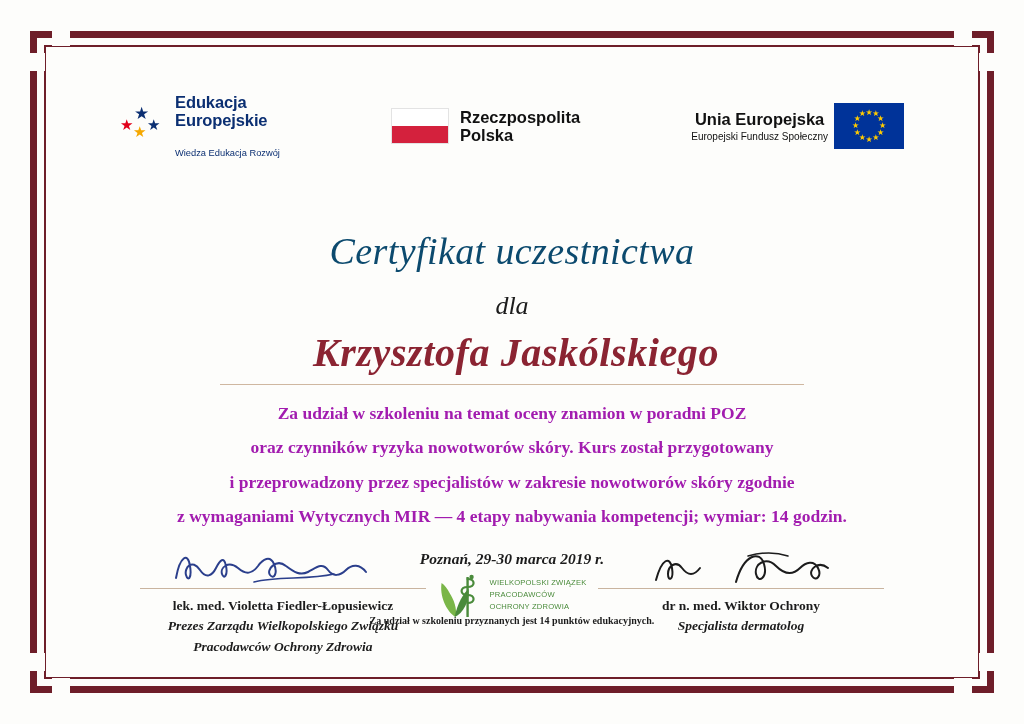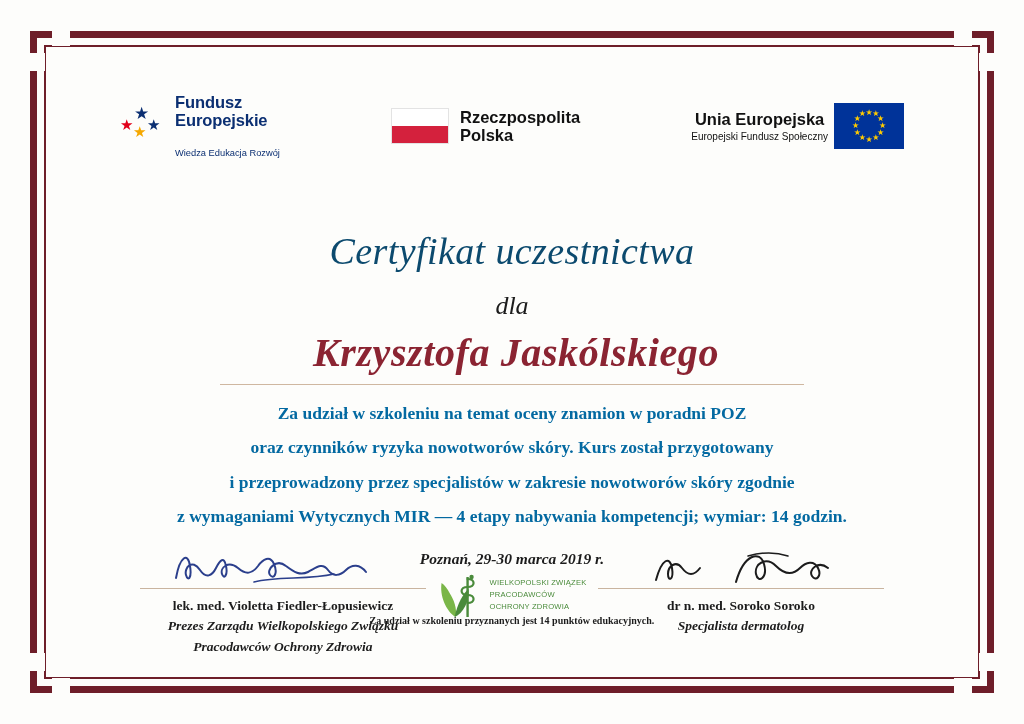--- a/index.html
+++ b/index.html
@@ -225,21 +225,21 @@
     position: absolute;
     top: 334px;
     left: 90px;
     right: 90px;
     text-align: center;
   }
   .body-line {
     font-family: "Liberation Serif", serif;
     font-weight: bold;
     font-size: 17.5px;
-    color: #0369a1;
+    color: #a21caf;
     line-height: 1.97;
     white-space: nowrap;
   }
 
   .place-date {
     position: absolute;
     top: 455px;
     left: 0; right: 0;
     text-align: center;
     font-family: "Liberation Serif", serif;
@@ -349,21 +349,21 @@
     <div class="logo-strip">
 
       <div class="logo-block">
         <div class="fe-mark">
           <span class="fe-star fe-s1">★</span>
           <span class="fe-star fe-s2">★</span>
           <span class="fe-star fe-s3">★</span>
           <span class="fe-star fe-s4">★</span>
         </div>
         <div class="fe-text">
-          <div class="fe-l1">Fundusz</div>
+          <div class="fe-l1">Edukacja</div>
           <div class="fe-l2">Europejskie</div>
           <div class="fe-l3">Wiedza Edukacja Rozwój</div>
         </div>
       </div>
 
       <div class="logo-block">
         <div class="pl-flag">
           <div class="white"></div>
           <div class="red"></div>
         </div>
@@ -426,21 +426,21 @@
 
     <div class="sig-right">
       <div class="sig-scribble">
         <svg width="250" height="46" viewBox="0 0 250 46">
           <path d="M40 38 C46 16, 54 14, 56 26 C58 38, 52 40, 52 32 C52 24, 60 18, 66 26 C72 34, 78 34, 84 26" fill="none" stroke="#1c1c1c" stroke-width="2" stroke-linecap="round"></path>
           <path d="M120 40 C128 12, 144 8, 148 22 C152 36, 142 42, 140 32 C138 22, 150 14, 160 24 C168 32, 176 34, 184 26 C190 20, 198 18, 202 26 C206 34, 200 40, 196 34 C192 28, 202 18, 212 26" fill="none" stroke="#1c1c1c" stroke-width="2" stroke-linecap="round"></path>
           <path d="M132 14 C146 10, 160 10, 172 14" fill="none" stroke="#1c1c1c" stroke-width="1.5" stroke-linecap="round"></path>
         </svg>
       </div>
       <div class="sig-rule"></div>
-      <div class="sig-name">dr n. med. Soroko Soroko</div>
+      <div class="sig-name">dr n. med. Wiktor Ochrony</div>
       <div class="sig-role">Specjalista dermatolog</div>
     </div>
 
     <div class="assoc">
       <div class="assoc-mark">
         <svg width="46" height="52" viewBox="0 0 46 52">
           <path d="M4 14 C2 26, 8 42, 18 48 C20 40, 16 30, 12 24 C10 20, 7 16, 4 14 Z" fill="#7ab648"></path>
           <path d="M17 48 C26 44, 32 32, 31 20 C26 24, 20 34, 17 48 Z" fill="#4a8b3b"></path>
           <line x1="30" y1="8" x2="30" y2="48" stroke="#4a8b3b" stroke-width="2.4"></line>
           <path d="M30 10 C38 10, 38 18, 30 18 C22 18, 22 26, 30 26 C38 26, 38 34, 30 34" fill="none" stroke="#4a8b3b" stroke-width="2.2" stroke-linecap="round"></path>

